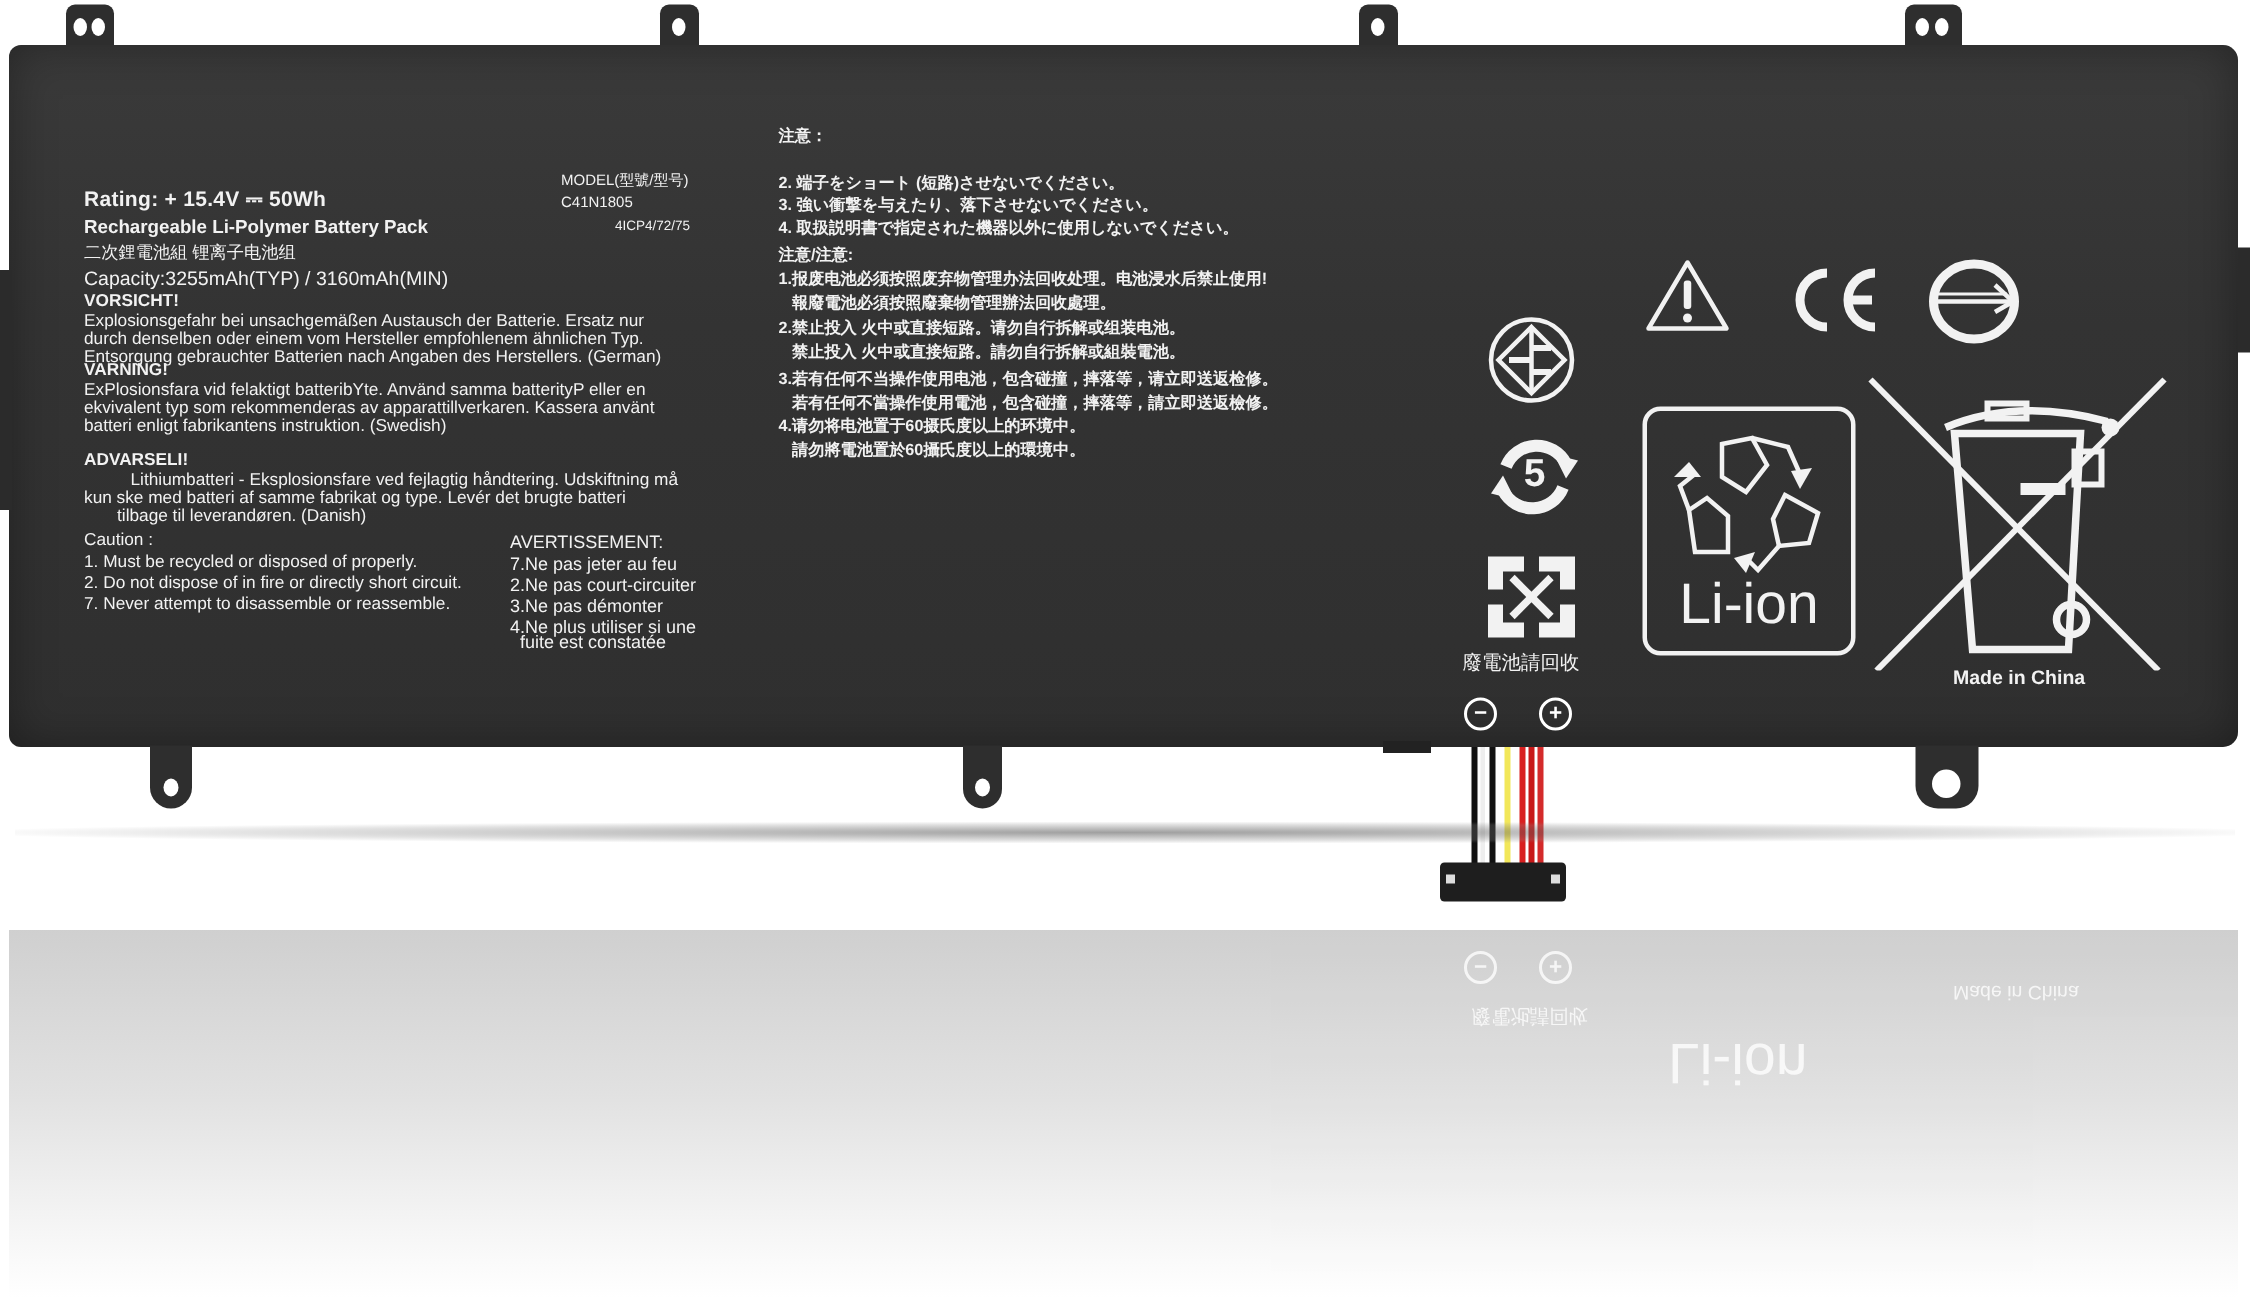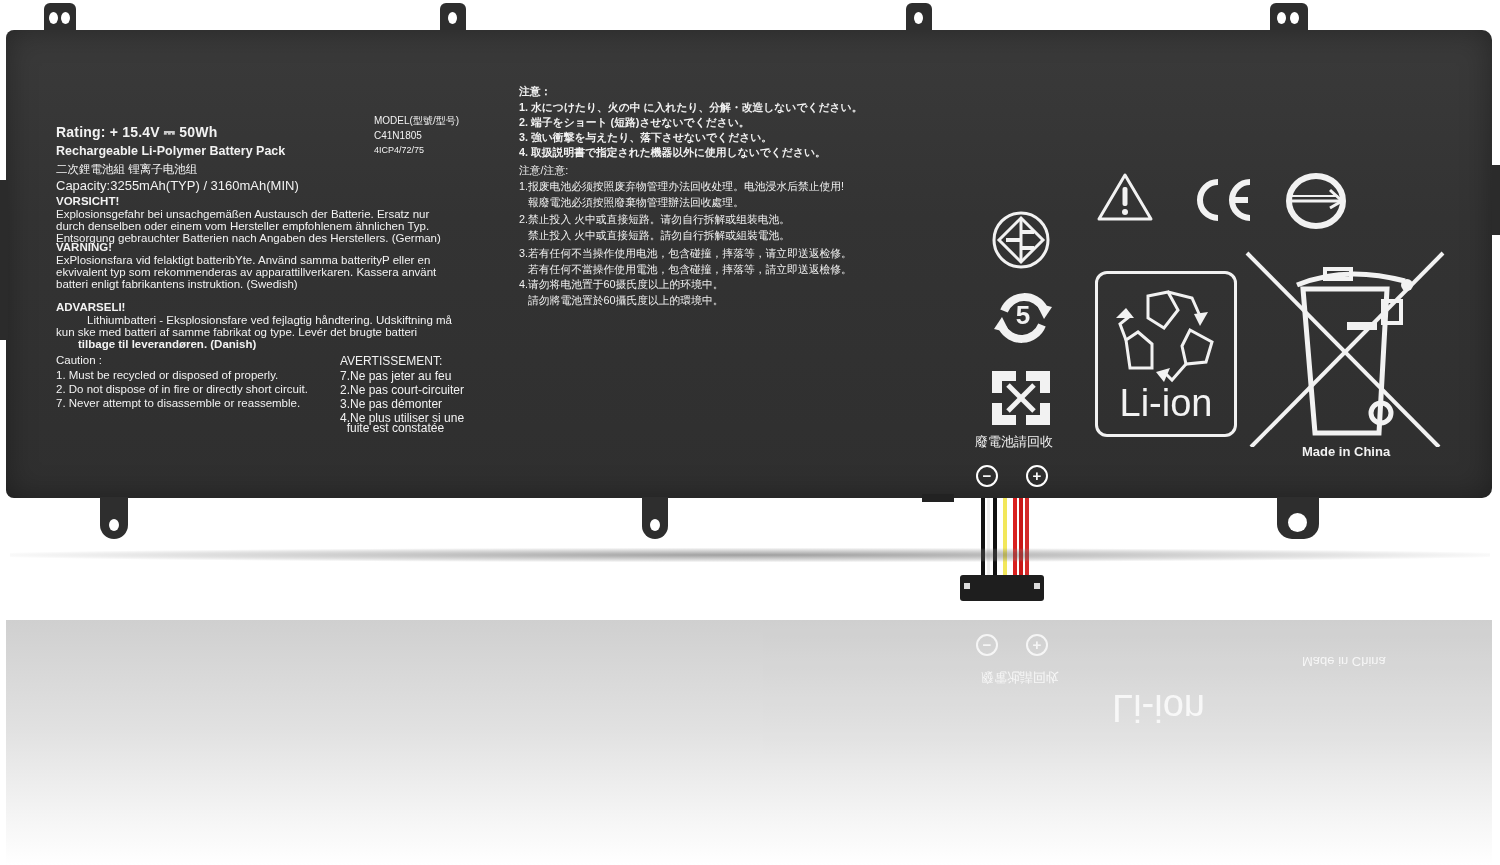--- a/index.html
+++ b/index.html
@@ -8,21 +8,21 @@
   .battery{position:absolute;left:6px;top:30px;width:1486px;height:468px;background:linear-gradient(180deg,#3a3a3a 0%,#333 40%,#2f2f2f 100%);border-radius:8px 10px 10px 8px;box-shadow:inset 0 0 30px rgba(0,0,0,.35);}
   .side-tab{position:absolute;background:#2a2a2a;}
   .tab{position:absolute;width:30px;background:#2e2e2e;border-radius:6px 6px 0 0;}
   .tab.bottom{border-radius:0 0 15px 15px;}
   .hole{position:absolute;width:9px;height:12px;background:#fff;border-radius:50%;}
   .label-text{position:absolute;color:#f2f2f2;white-space:nowrap;text-align:center;}
   .rating{left:56px;top:124px;font-size:14px;font-weight:bold;letter-spacing:.2px;}
   .line{font-size:11.5px;line-height:12.5px;font-weight:bold;}
   .model{left:374px;top:113px;font-size:10px;line-height:15px;}
   .jp{left:519px;top:84px;font-size:10.8px;line-height:15.3px;font-weight:bold;}
-  .cn{left:519px;top:163px;font-size:10.8px;line-height:15.5px;font-weight:normal;}
+  .cn{left:519px;top:163px;font-size:10.8px;line-height:15.5px;font-weight:bold;}
   .fr{left:340px;top:354px;font-size:12px;line-height:14.2px;}
   .caution{left:56px;top:354px;font-size:11.5px;line-height:13.5px;font-weight:bold;}
   .icon{position:absolute;}
   .wire{position:absolute;top:498px;width:4px;height:80px;}
   .connector{position:absolute;left:960px;top:575px;width:84px;height:26px;background:#1e1e1e;border-radius:3px;}
   .shadow-bar{position:absolute;left:10px;top:548px;width:1480px;height:14px;background:radial-gradient(ellipse at center,rgba(80,80,80,.55) 0%,rgba(140,140,140,.25) 55%,rgba(255,255,255,0) 75%);}
   .reflection{position:absolute;left:6px;top:620px;width:1486px;height:245px;background:linear-gradient(180deg,#c7c7c7 0%,#dcdcdc 45%,#f6f6f6 85%,#fff 100%);opacity:.85;}
   .reflection-text{position:absolute;color:#fff;transform:scaleY(-1);opacity:.8;white-space:nowrap;}
   .small-pol{position:absolute;width:18px;height:18px;border:2px solid #fff;border-radius:50%;color:#fff;font-size:15px;line-height:18px;text-align:center;font-weight:bold;}
 </style>
@@ -73,40 +73,39 @@
   <div class="label-text line" style="left:56px;top:232px;font-weight:normal;">Entsorgung gebrauchter Batterien nach Angaben des Herstellers. (German)</div>
 
   <div class="label-text line" style="left:56px;top:241px;">VARNING!</div>
   <div class="label-text line" style="left:56px;top:254px;font-weight:normal;">ExPlosionsfara vid felaktigt batteribYte. Använd samma batterityP  eller en</div>
   <div class="label-text line" style="left:56px;top:266px;font-weight:normal;">ekvivalent typ som rekommenderas av apparattillverkaren. Kassera använt</div>
   <div class="label-text line" style="left:56px;top:278px;font-weight:normal;">batteri enligt fabrikantens instruktion. (Swedish)</div>
 
   <div class="label-text line" style="left:56px;top:301px;">ADVARSELI!</div>
   <div class="label-text line" style="left:56px;top:314px;font-weight:normal;padding-left:31px;">Lithiumbatteri - Eksplosionsfare ved fejlagtig håndtering. Udskiftning må</div>
   <div class="label-text line" style="left:56px;top:326px;font-weight:normal;">kun ske med batteri af samme fabrikat og type. Levér det brugte batteri</div>
-  <div class="label-text line" style="left:56px;top:338px;font-weight:bold;padding-left:22px;">tilbage til leverandøren. (Danish)</div>
+  <div class="label-text line" style="left:56px;top:338px;font-weight:normal;padding-left:22px;">tilbage til leverandøren. (Danish)</div>
 
   <div class="label-text caution" style="font-weight:normal;">Caution :</div>
   <div class="label-text caution" style="top:369px;font-weight:normal;">1. Must be recycled or disposed of properly.</div>
   <div class="label-text caution" style="top:383px;font-weight:normal;">2. Do not dispose of in fire or directly short circuit.</div>
   <div class="label-text caution" style="top:397px;font-weight:normal;">7. Never attempt to disassemble or reassemble.</div>
 
   <div class="label-text fr">AVERTISSEMENT:</div>
   <div class="label-text fr" style="top:369px;">7.Ne pas jeter au feu</div>
   <div class="label-text fr" style="top:383px;">2.Ne pas court-circuiter</div>
   <div class="label-text fr" style="top:397px;">3.Ne pas démonter</div>
   <div class="label-text fr" style="top:411px;">4.Ne plus utiliser si une</div>
   <div class="label-text fr" style="top:421px;white-space:pre;">  fuite est constatée</div>
 
   <div class="label-text model">MODEL(型號/型号)</div>
   <div class="label-text model" style="top:128px;">C41N1805</div>
-  <div class="label-text model" style="top:143px;font-size:9px;">4ICP4/72/75</div>
+  <div class="label-text model" style="top:143px;font-size:9px;margin-left:36px;">4ICP4/72/75</div>
 
   <div class="label-text jp">注意：</div>
-  <div class="label-text jp" style="top:100px;">1. 水につけたり、火の中 に入れたり、分解・改造しないでください。</div>
   <div class="label-text jp" style="top:115px;">2. 端子をショート (短路)させないでください。</div>
   <div class="label-text jp" style="top:130px;">3. 強い衝撃を与えたり、落下させないでください。</div>
   <div class="label-text jp" style="top:145px;">4. 取扱説明書で指定された機器以外に使用しないでください。</div>
 
   <div class="label-text cn">注意/注意:</div>
   <div class="label-text cn" style="top:179px;white-space:pre;">1.报废电池必须按照废弃物管理办法回收处理。电池浸水后禁止使用!</div>
   <div class="label-text cn" style="top:195px;white-space:pre;">   報廢電池必須按照廢棄物管理辦法回收處理。</div>
   <div class="label-text cn" style="top:212px;white-space:pre;">2.禁止投入 火中或直接短路。请勿自行拆解或组装电池。</div>
   <div class="label-text cn" style="top:228px;white-space:pre;">   禁止投入 火中或直接短路。請勿自行拆解或組裝電池。</div>
   <div class="label-text cn" style="top:246px;white-space:pre;">3.若有任何不当操作使用电池，包含碰撞，摔落等，请立即送返检修。</div>

